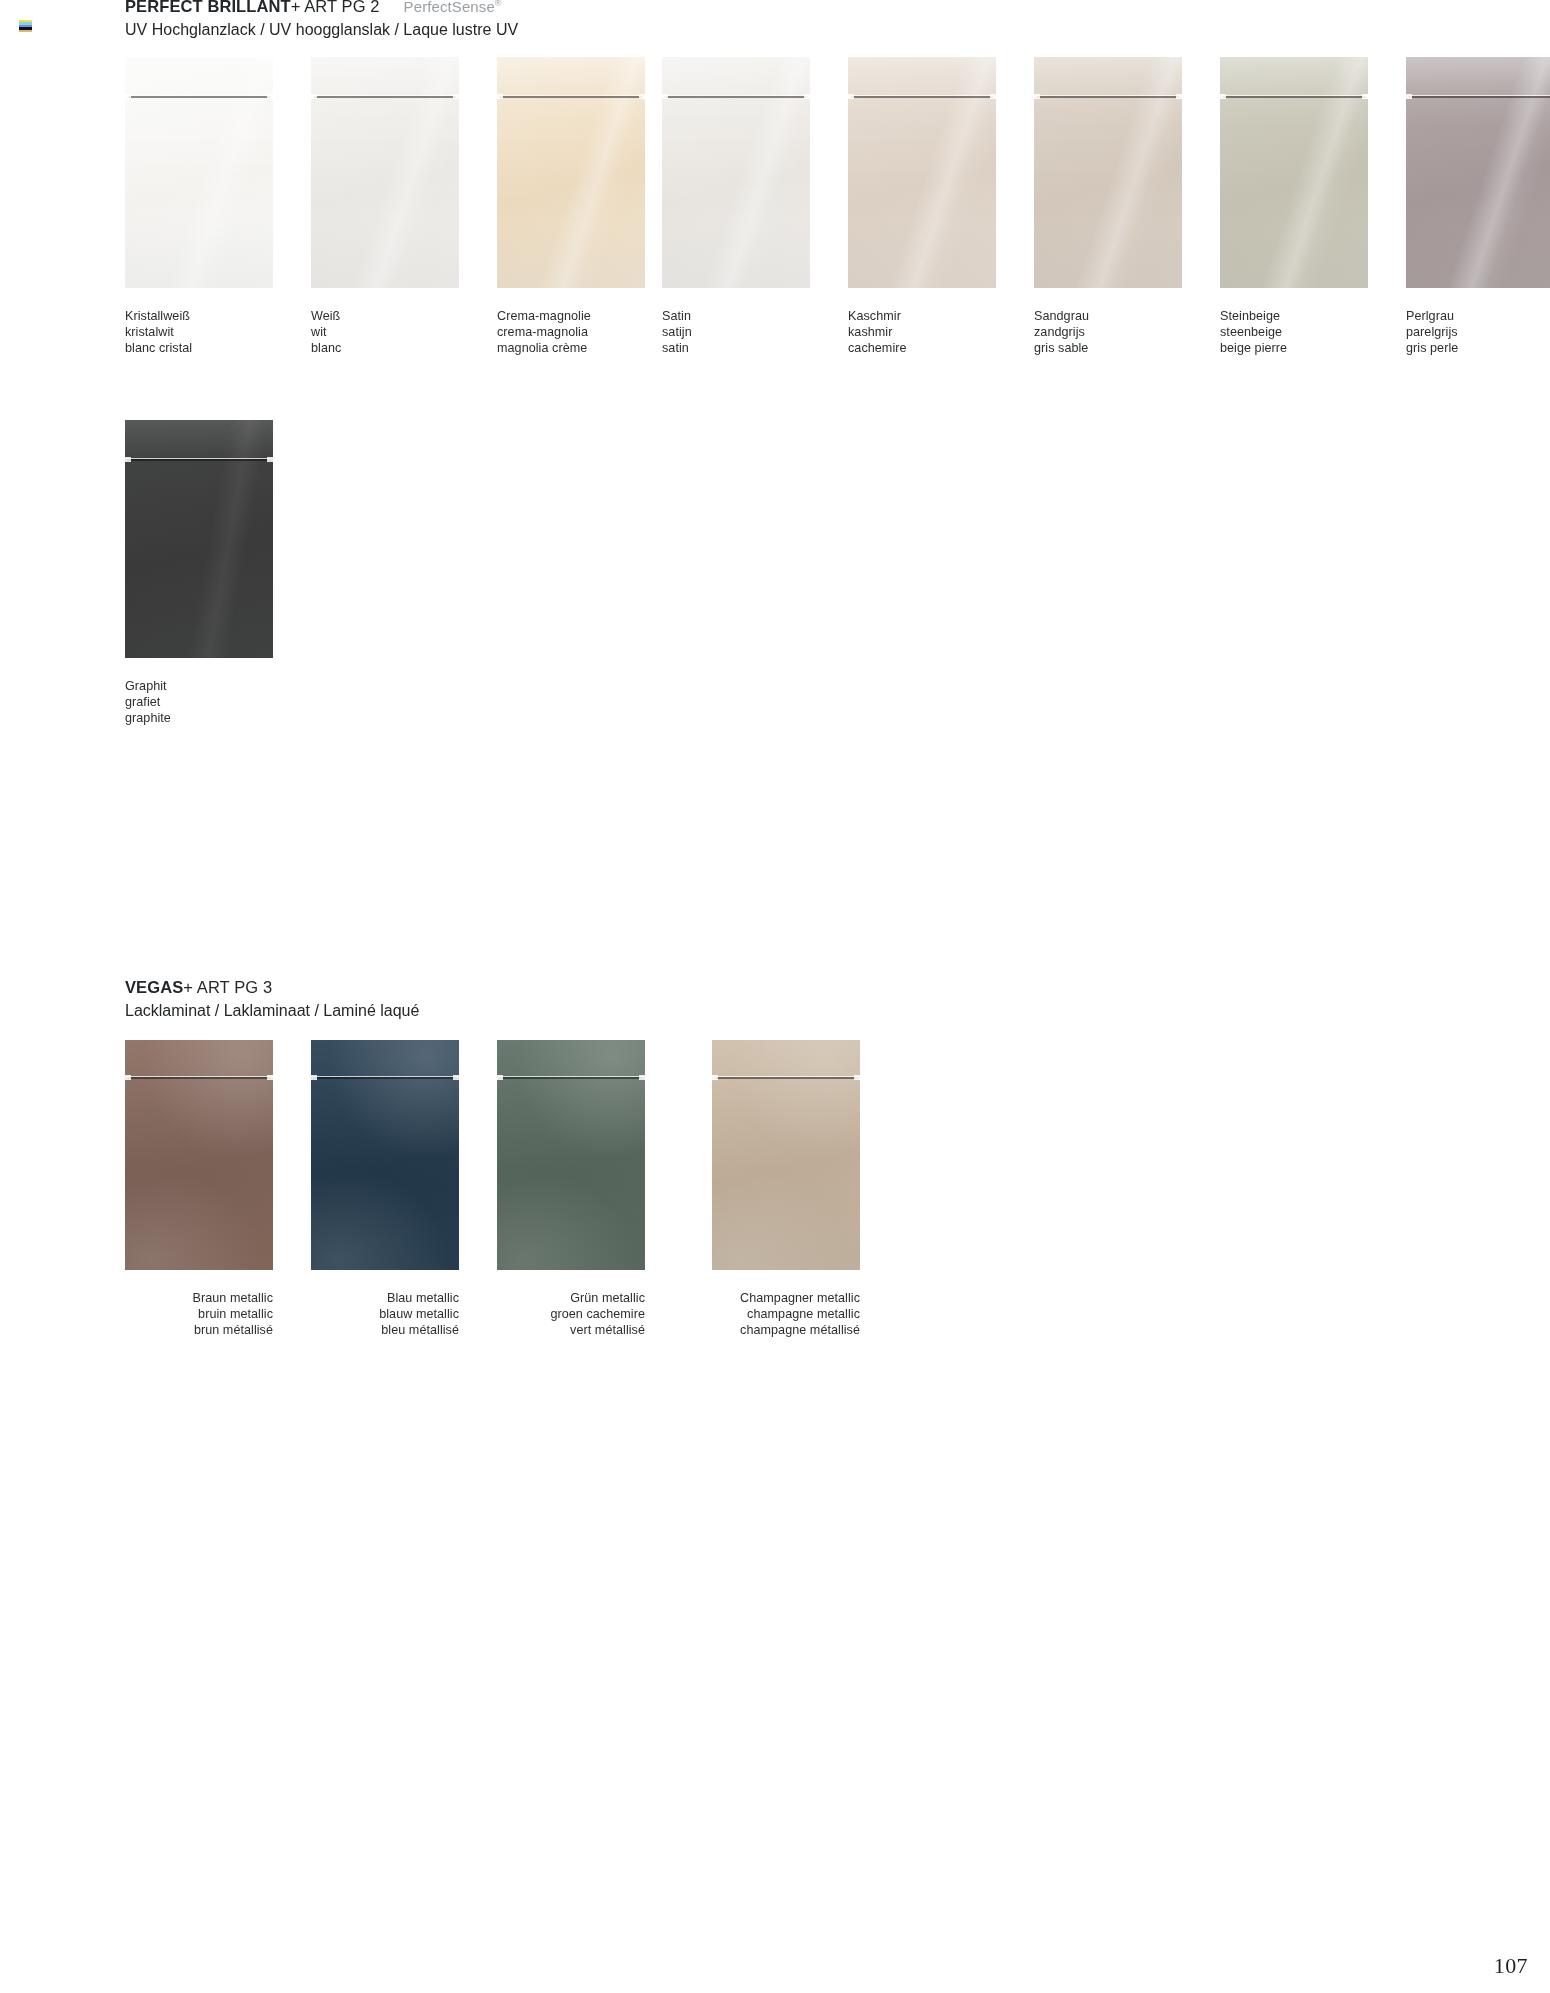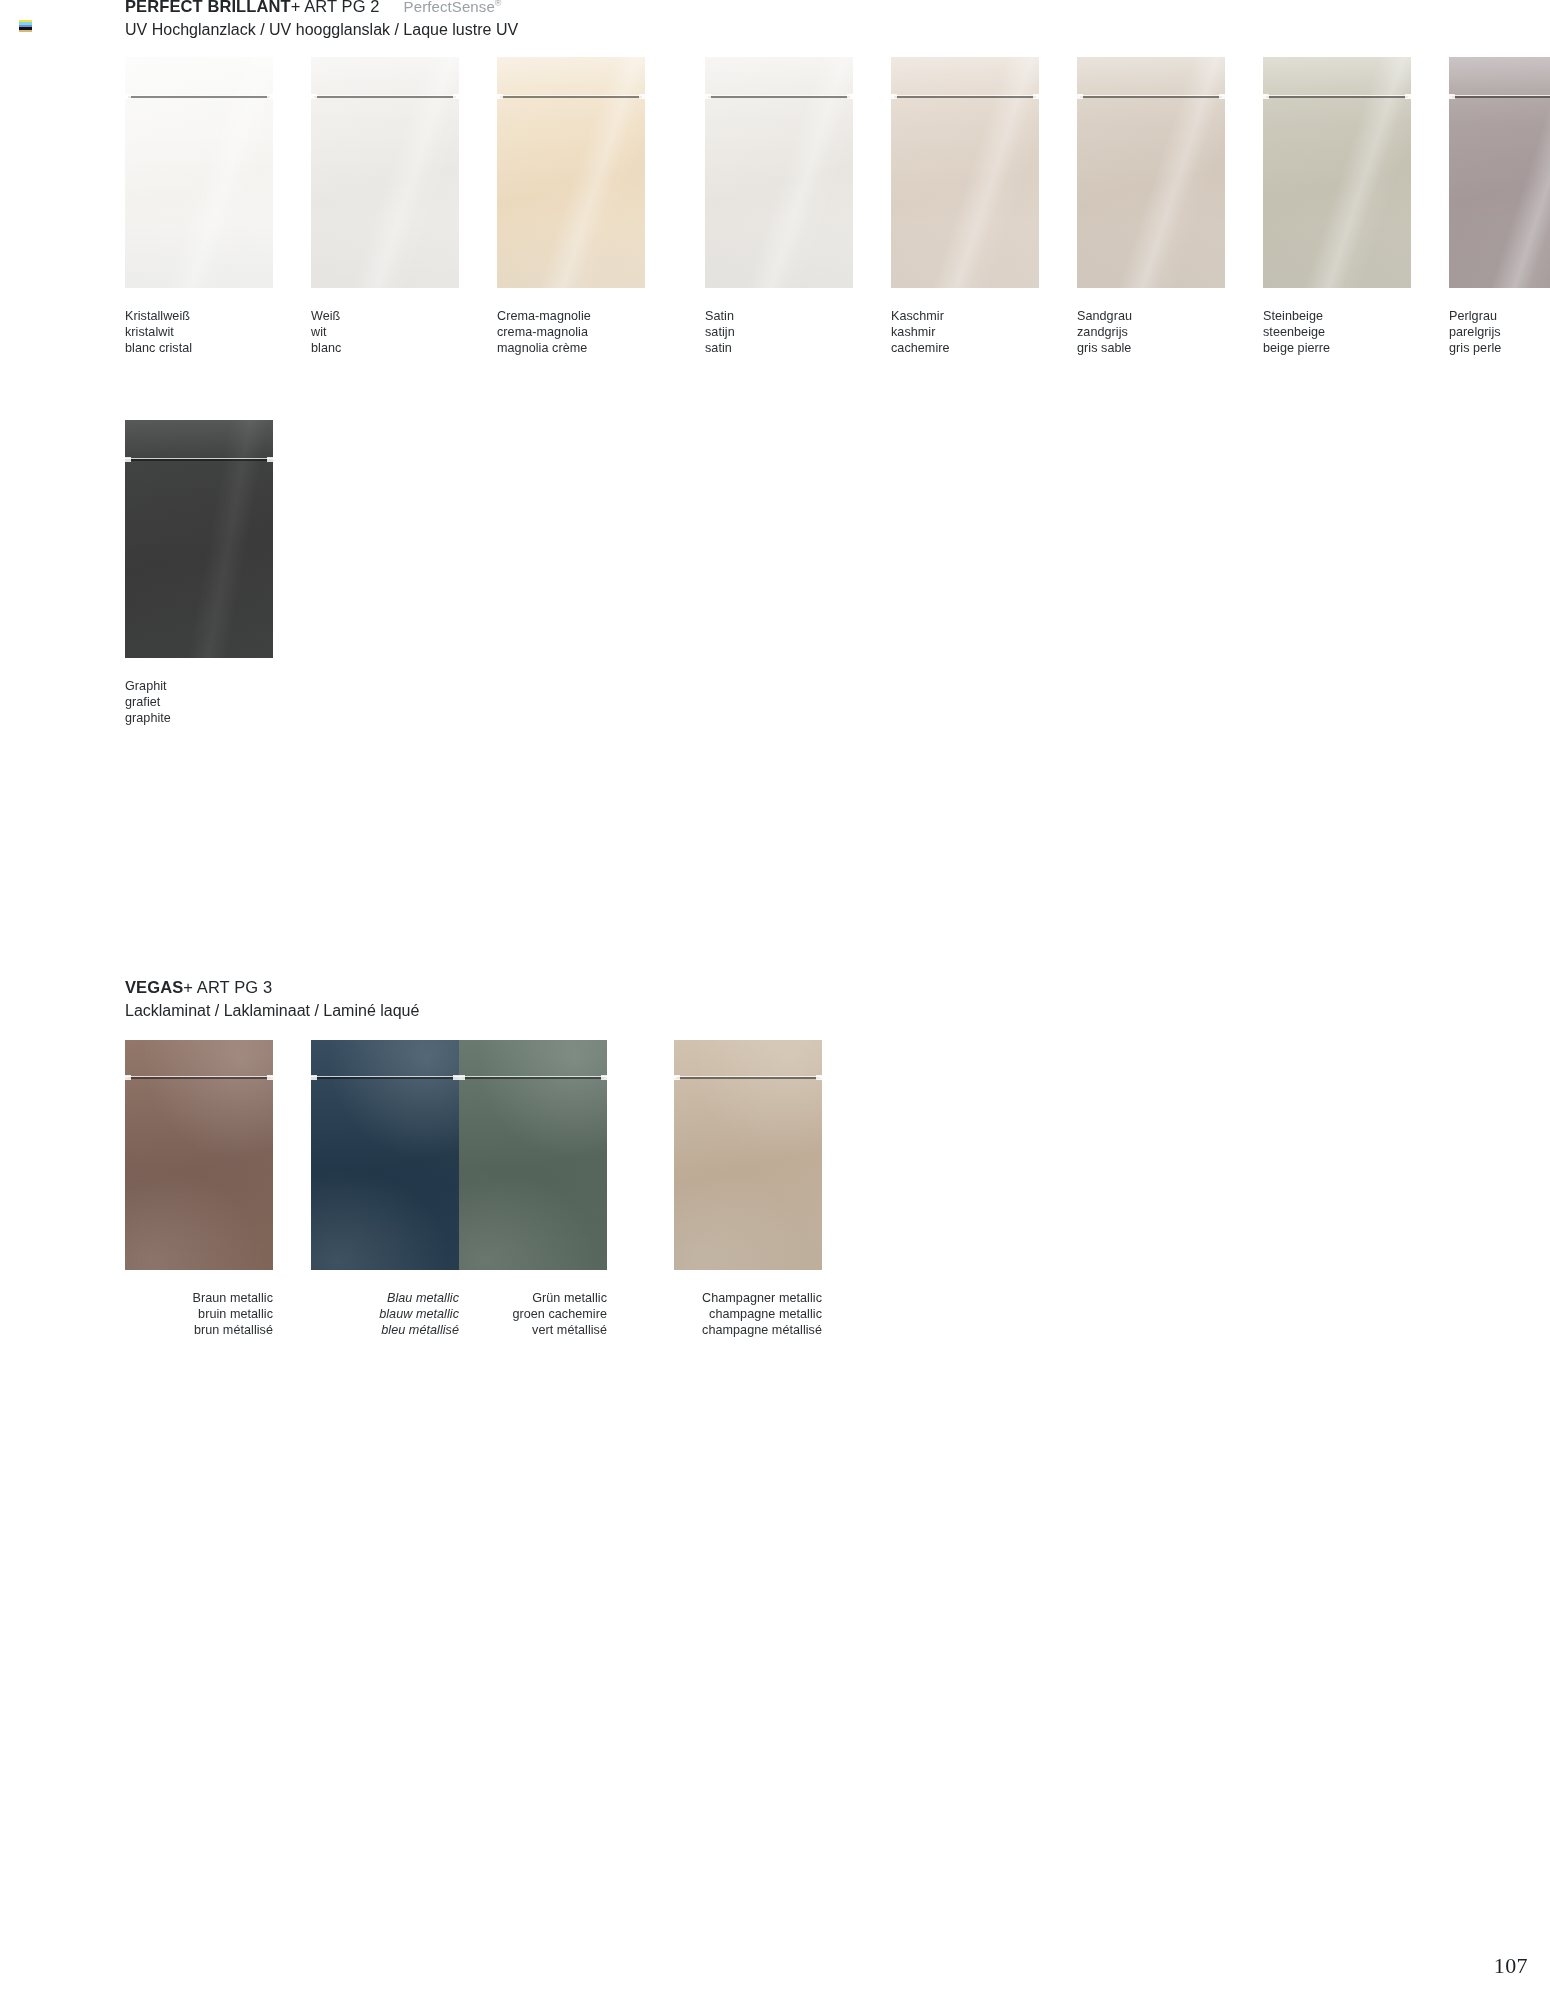--- a/index.html
+++ b/index.html
@@ -215,21 +215,21 @@
             <span class="cap-l"></span>
             <span class="cap-r"></span>
           </div>
         </div>
         <div class="caption">
           <div>Weiß</div>
           <div>wit</div>
           <div>blanc</div>
         </div>
       </div>
-      <div class="swatch" style="margin-right: 60px;">
+      <div class="swatch" style="margin-right: 17px;">
         <div class="door gloss" style="width: 148px; height: 231px; background: linear-gradient(165deg, rgb(245, 233, 214) 0%, rgb(238, 220, 192) 55%, rgb(245, 233, 214) 100%);">
           <div class="sheen"></div>
           <div class="groove" style="top: 38px;">
             <span class="lip"></span>
             <span class="bar"></span>
             <span class="cap-l"></span>
             <span class="cap-r"></span>
           </div>
         </div>
         <div class="caption">
@@ -355,21 +355,21 @@
             <span class="cap-l"></span>
             <span class="cap-r"></span>
           </div>
         </div>
         <div class="caption">
           <div>Braun metallic</div>
           <div>bruin metallic</div>
           <div>brun métallisé</div>
         </div>
       </div>
-      <div class="swatch" style=" font-style: italic;">
+      <div class="swatch" style="margin-right: 38px;">
         <div class="door matte" style="width: 148px; height: 230px; background: linear-gradient(165deg, rgb(42, 66, 85) 0%, rgb(34, 56, 74) 55%, rgb(42, 66, 85) 100%);">
           <div class="sheen"></div>
           <div class="groove" style="top: 36px;">
             <span class="lip"></span>
             <span class="bar"></span>
             <span class="cap-l"></span>
             <span class="cap-r"></span>
           </div>
         </div>
         <div class="caption">

